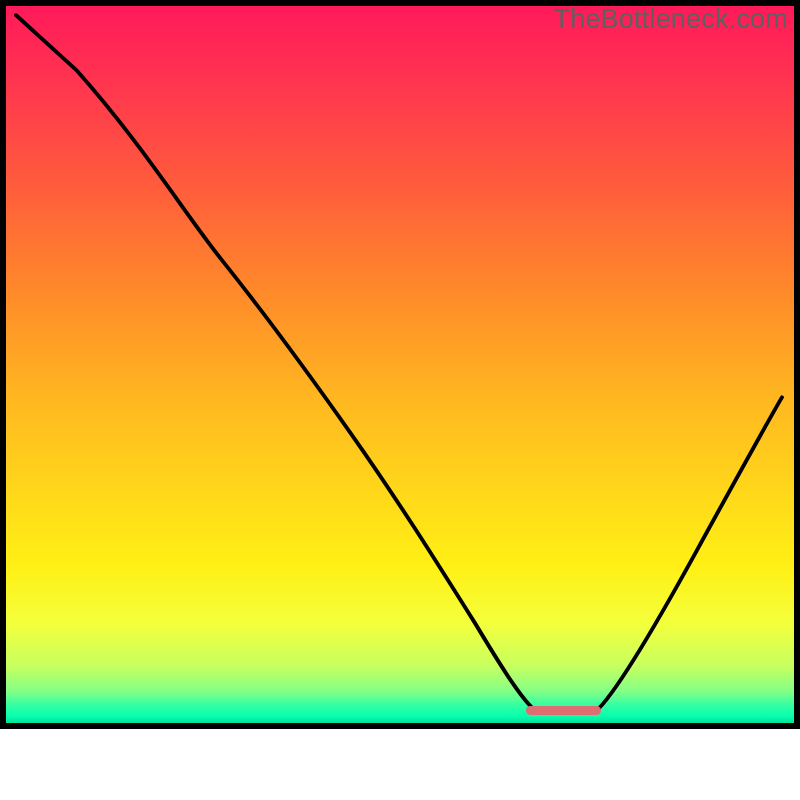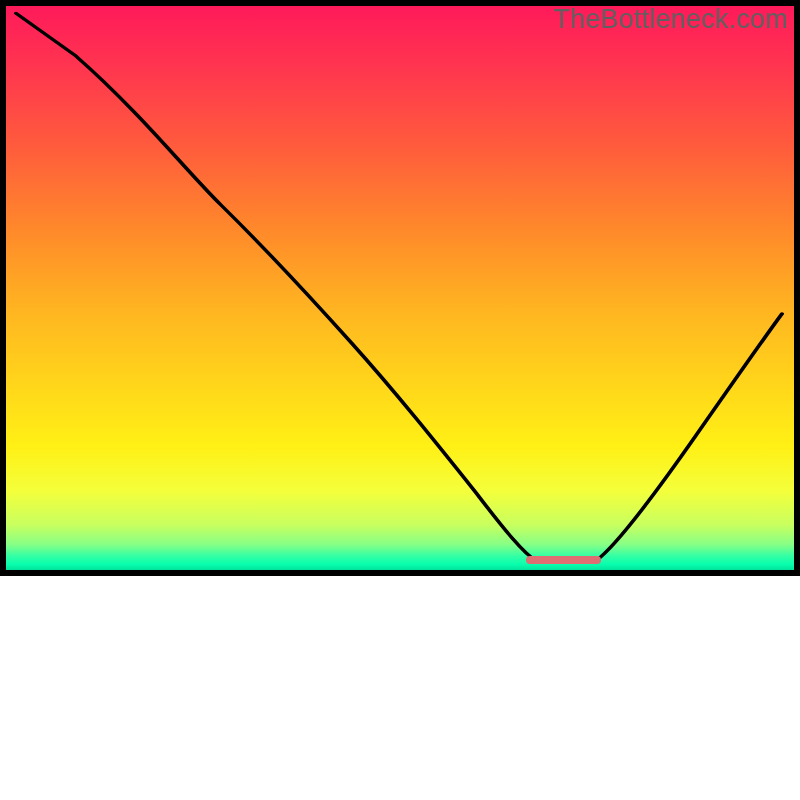--- a/index.html
+++ b/index.html
@@ -5,21 +5,21 @@
 html, body {
   margin: 0;
   padding: 0;
   width: 800px;
   height: 800px;
   background: #fff;
   font-family: Arial, Helvetica, sans-serif;
 }
 .frame {
   width: 800px;
-  height: 576px;
+  height: 729px;
   position: relative;
   box-sizing: border-box;
   border: 6px solid #000;
 }
 .watermark {
   position: absolute;
   top: -2px;
   right: 6px;
   font-size: 27px;
   font-weight: 500;

